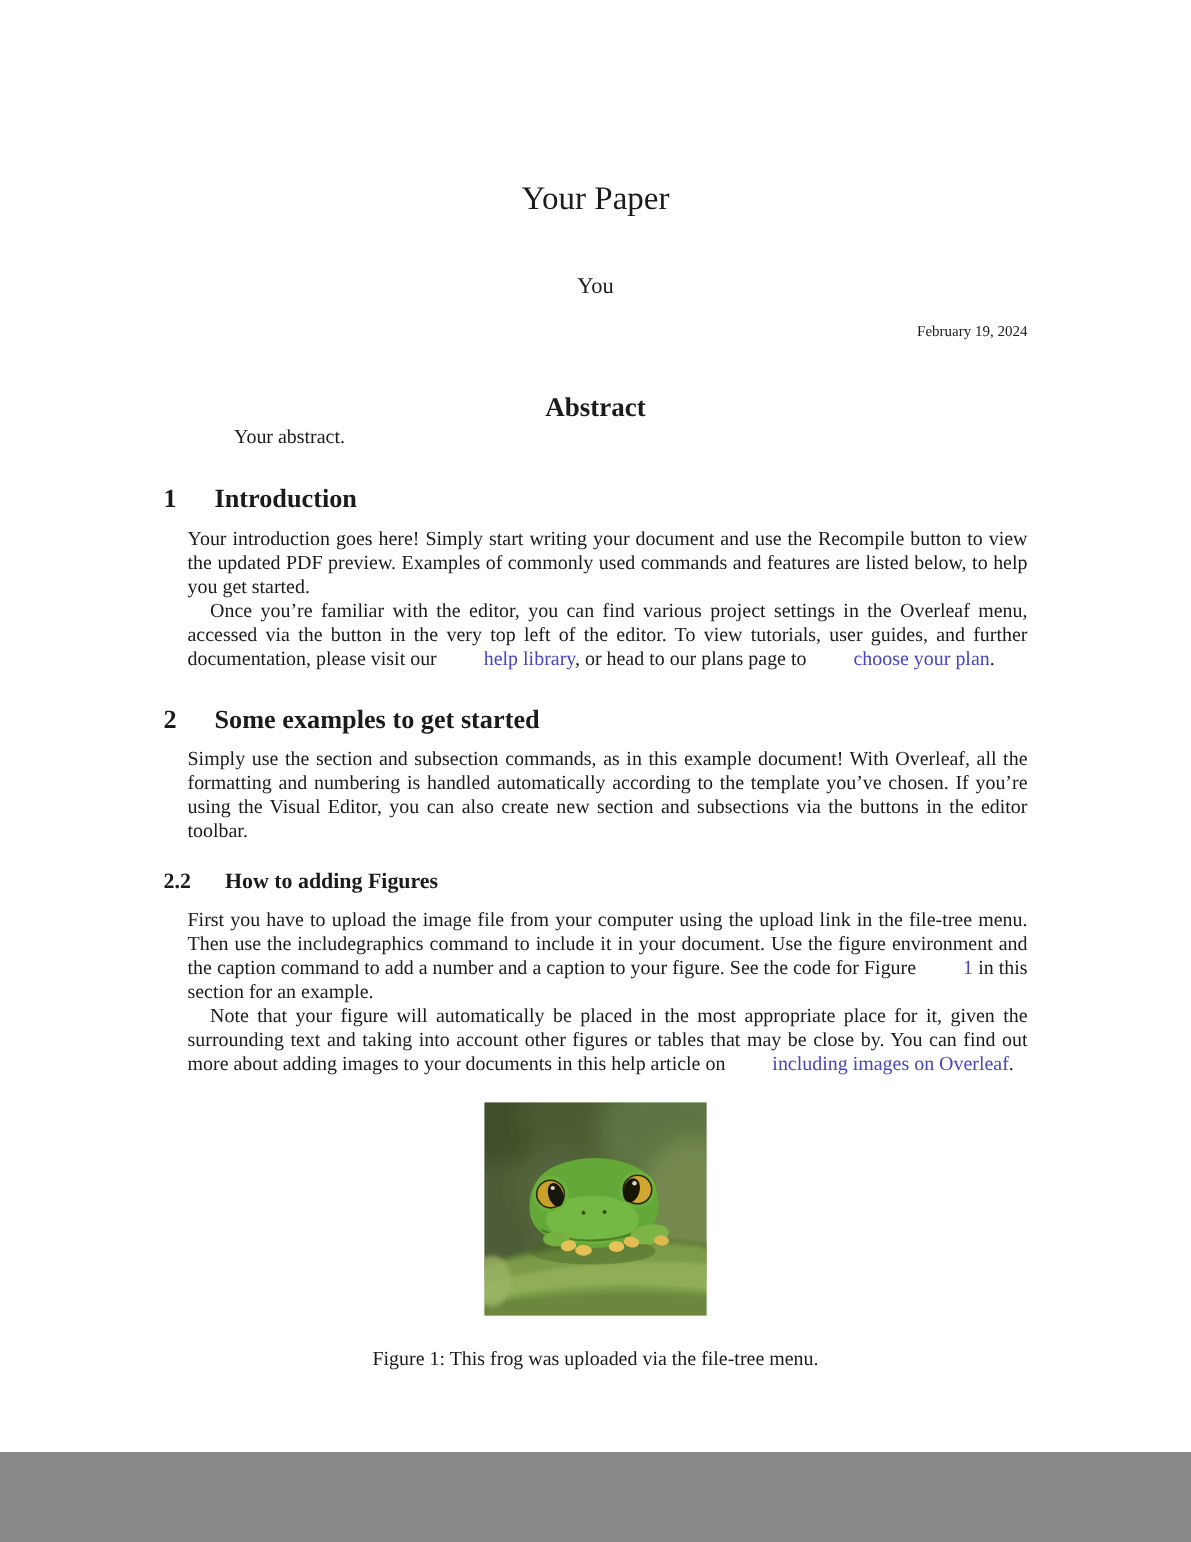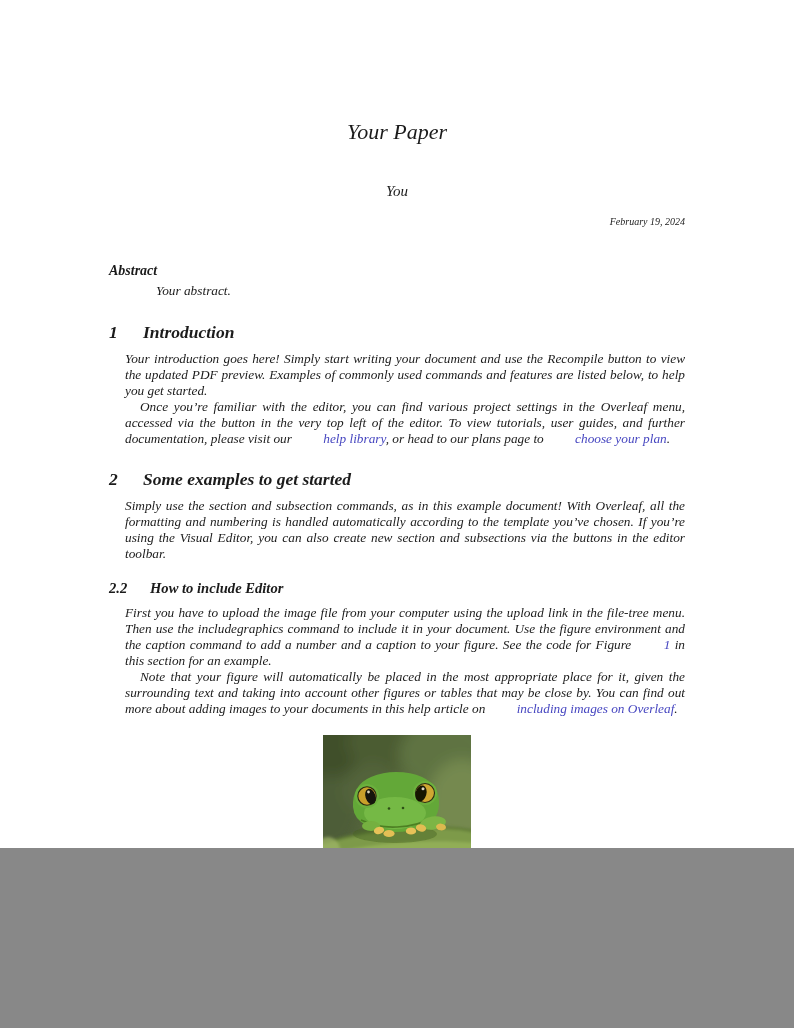--- a/index.html
+++ b/index.html
@@ -1,34 +1,33 @@
 <!DOCTYPE html>
 <html style="--link: #4646c0;"><head>
 <meta charset="utf-8">
 <style>
   html,body { margin:0; padding:0; background:#888; }
   .page {
     position:relative;
-    width:794px; height:848px;
+    width:794px; height:968px;
     margin:0 auto;
     background:#ffffff;
     font-family:"Liberation Serif","DejaVu Serif",serif;
     color:#1b1b1b;
     overflow:hidden;
     box-sizing:border-box;
     padding-top:119px;
-    font-style:italic;
   }
   .content { margin:0 109px; width:576px; }
 
   .title   { text-align:center; font-size:22px; line-height:26px; font-weight:400; margin:0; }
   .author  { text-align:center; font-size:15px; line-height:18px; margin:37px 0 0 0; }
   .date    { text-align:right; font-size:10px; line-height:18px; margin:13px 0 0 0; }
 
-  .abstract-heading { font-size:14px; line-height:16px; font-weight:700; margin:32px 0 0 0; }
+  .abstract-heading { text-align:center; font-size:18px; line-height:16px; font-weight:700; margin:32px 0 0 0; }
   .abstract-body    { font-size:13.3px; line-height:16px; margin:4px 0 0 31px; text-indent:16px; }
 
   h2.section { font-size:17.5px; line-height:21px; font-weight:700; margin:23px 0 0 0; }
   h2.section .secnum { display:inline-block; min-width:34px; }
   h3.subsection { font-size:14.6px; line-height:18px; font-weight:700; margin:12px 0 0 0; }
   h3.subsection .secnum { display:inline-block; min-width:41px; }
   h2.section.first { margin-top:23px; }
 
   .para {
     font-size:13.3px; line-height:15.9px;
@@ -68,21 +67,21 @@
     <p class="para">Your introduction goes here! Simply start writing your document and use the Recompile button to view the updated PDF preview. Examples of commonly used commands and features are listed below, to help you get started.</p>
     <p class="para cont"><span>Once you’re familiar with the editor, you can find various project settings in the Overleaf menu, accessed via the button in the very top left of the editor. To view tutorials, user guides, and further documentation, please visit our </span><a class="doclink">help library</a><span>, or head to our plans page to </span><a class="doclink">choose your plan</a><span>.</span></p>
 
     <h2 class="section">
       <span class="secnum">2</span><span>Some examples to get started</span>
     </h2>
 
     <p class="para">Simply use the section and subsection commands, as in this example document! With Overleaf, all the formatting and numbering is handled automatically according to the template you’ve chosen. If you’re using the Visual Editor, you can also create new section and subsections via the buttons in the editor toolbar.</p>
 
     <h3 class="subsection" style="margin-top:17px;">
-      <span class="secnum">2.2</span><span>How to include Editor</span>
+      <span class="secnum">2.2</span><span>How to adding Figures</span>
     </h3>
     <p class="para"><span>First you have to upload the image file from your computer using the upload link in the file-tree menu. Then use the includegraphics command to include it in your document. Use the figure environment and the caption command to add a number and a caption to your figure. See the code for Figure </span><a class="doclink">1</a><span> in this section for an example.</span></p>
     <p class="para cont"><span>Note that your figure will automatically be placed in the most appropriate place for it, given the surrounding text and taking into account other figures or tables that may be close by. You can find out more about adding images to your documents in this help article on </span><a class="doclink">including images on Overleaf</a><span>.</span></p>
 
     <div class="figure-block">
       <span class="figure-image" title="Green tree frog with golden eyes perched on a bright green branch, blurred forest background">
         <svg width="148" height="142" viewBox="0 0 148 142" xmlns="http://www.w3.org/2000/svg">
           <defs>
             <filter id="bgblur" x="-40%" y="-40%" width="180%" height="180%">
                 <feGaussianBlur stdDeviation="7"></feGaussianBlur>

